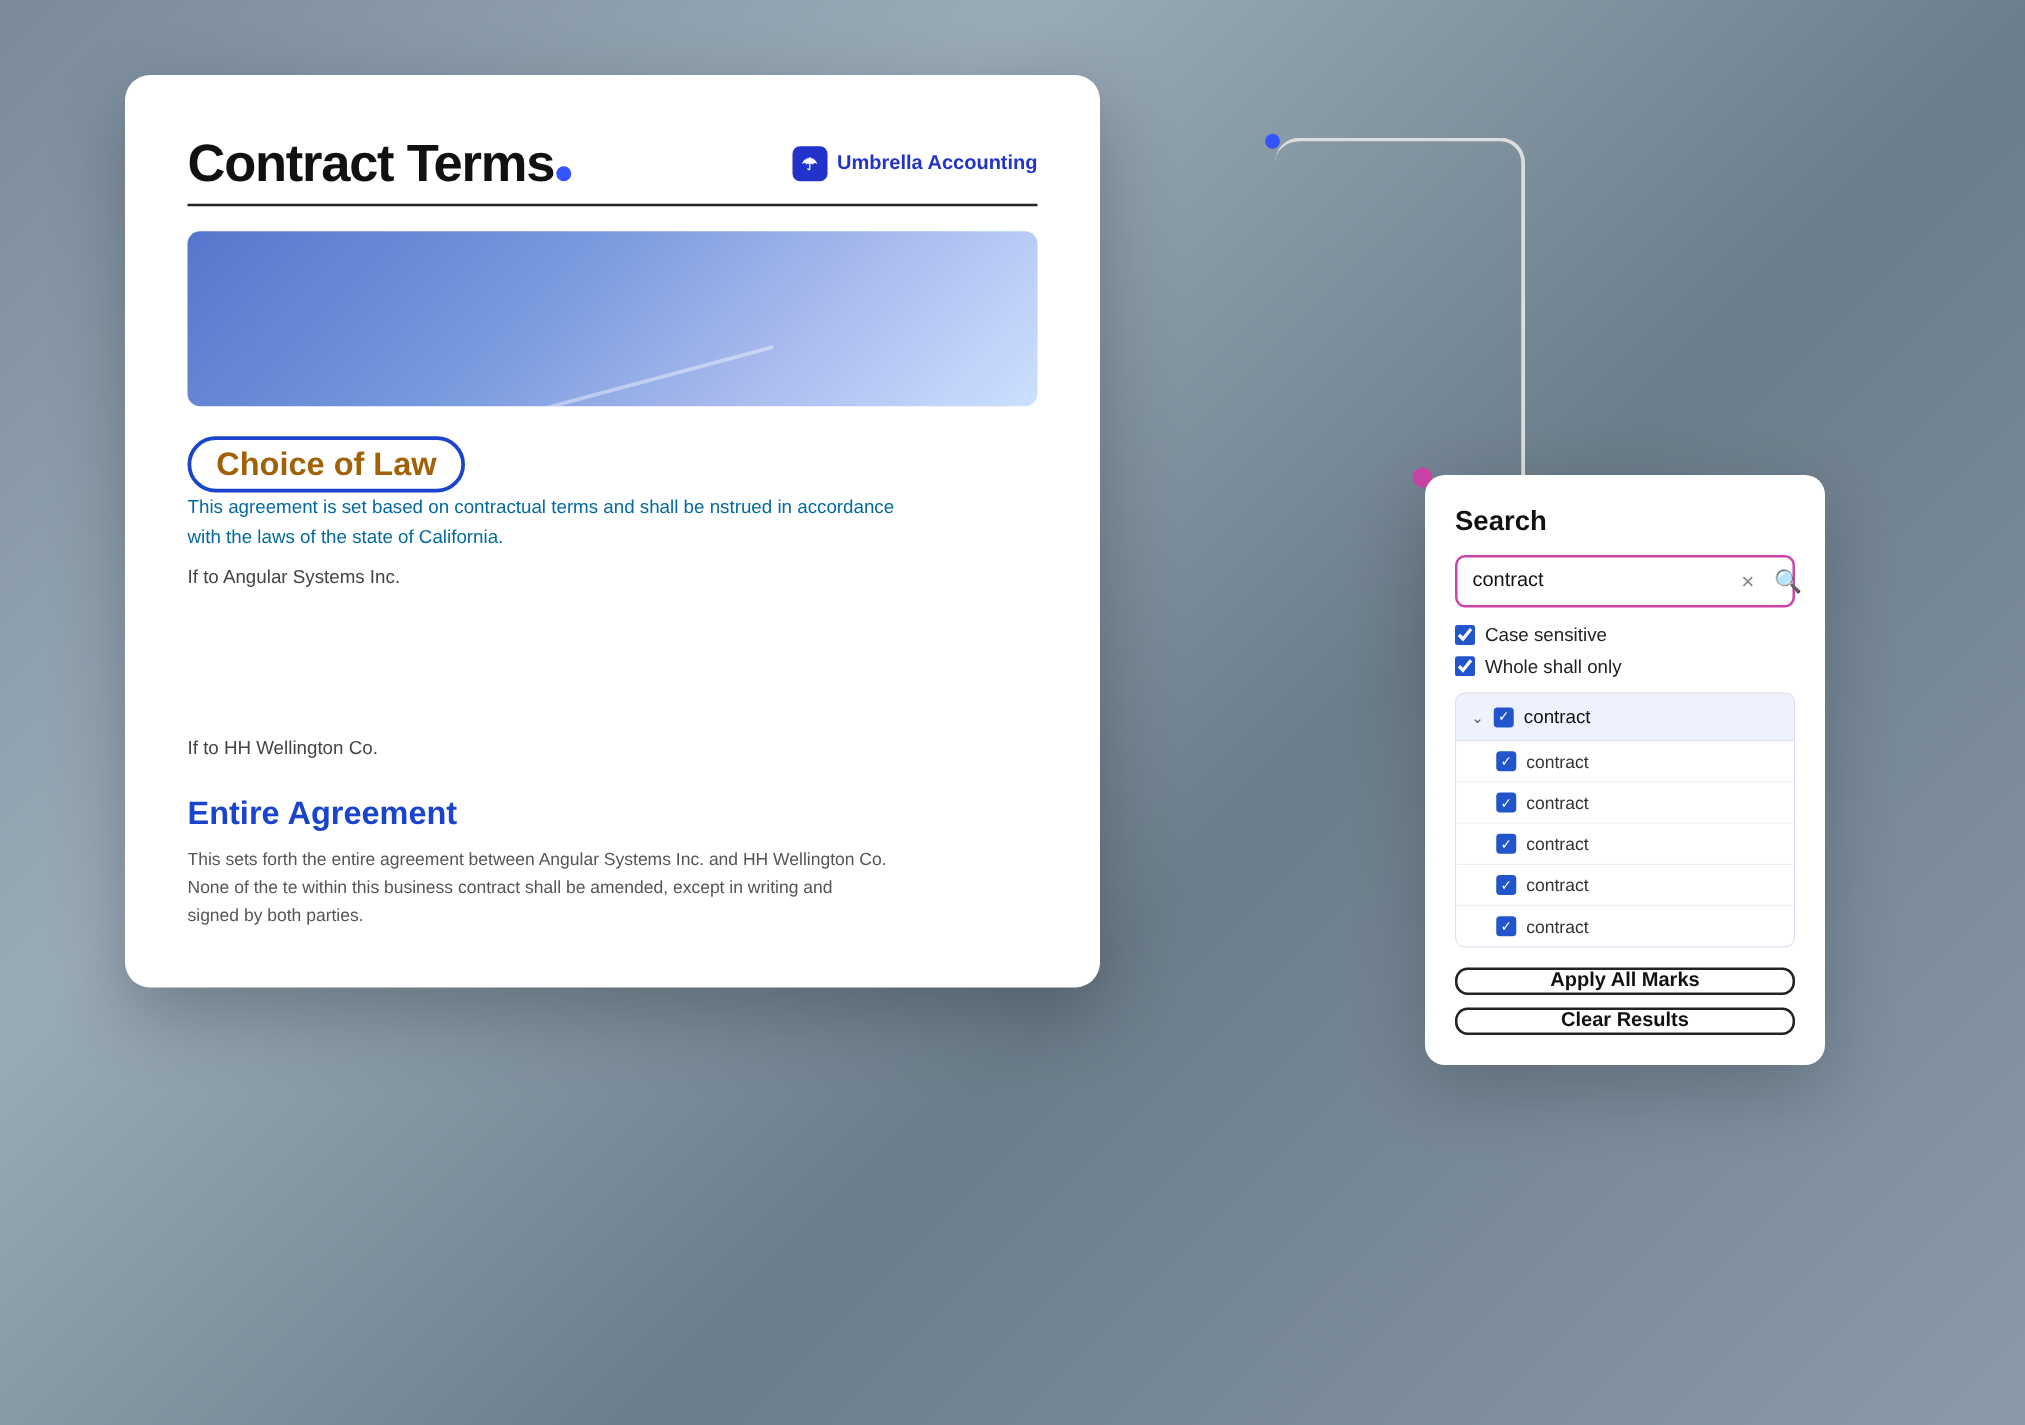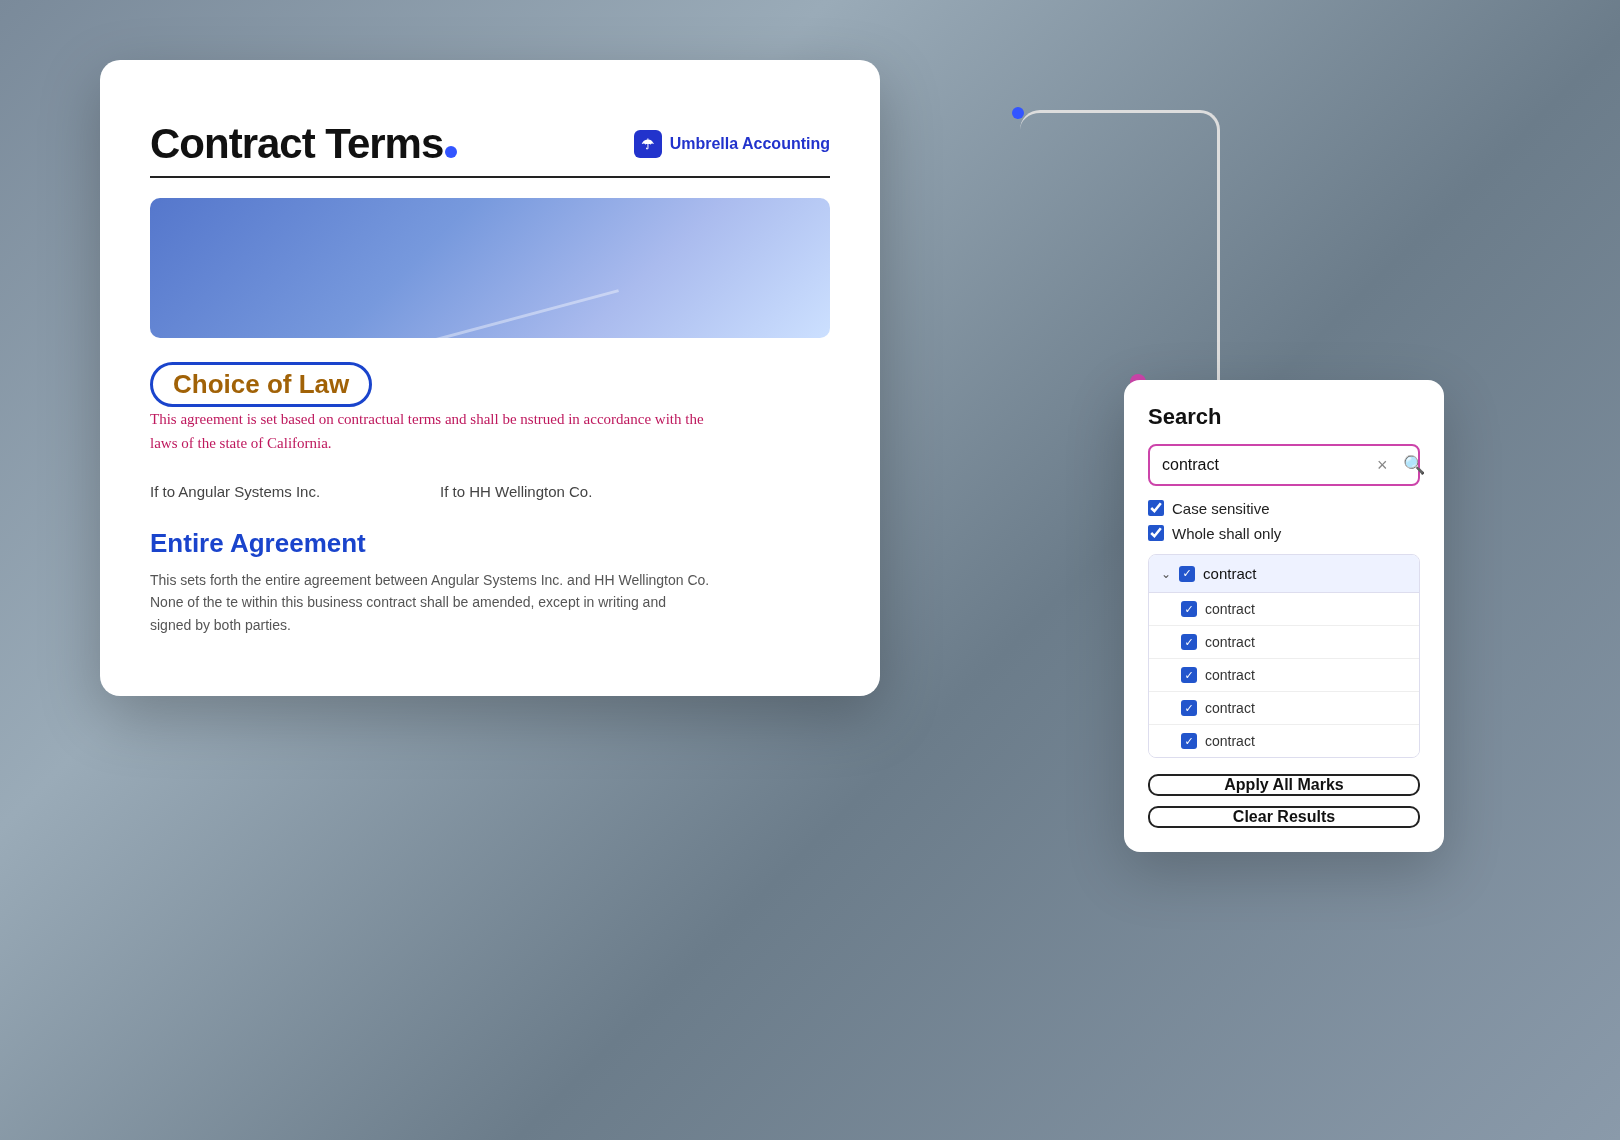--- a/index.html
+++ b/index.html
@@ -23,21 +23,21 @@
 
     
     .contract-card {
       position: absolute;
       top: 60px;
       left: 100px;
       width: 780px;
       background: #ffffff;
       border-radius: 20px;
       box-shadow: 0 20px 60px rgba(0,0,0,0.25);
-      padding: 60px 50px;
+      padding: 47px 50px;
       z-index: 10;
     }
 
     .contract-header {
       display: flex;
       align-items: center;
       justify-content: space-between;
       margin-bottom: 8px;
     }
 
@@ -114,54 +114,54 @@
       font-size: 26px;
       font-weight: 700;
       color: #a16207;
       border: 3px solid #1a44cc;
       border-radius: 50px;
       padding: 4px 20px;
     }
 
     .section-body {
       font-size: 15px;
-      color: #be185d;
+      color: #0369a1;
       line-height: 1.6;
-      margin-bottom: 28px;
+      margin-bottom: 11px;
       max-width: 580px;
-      font-family: Liberation Serif, serif;
     }
 
     .section-heading-plain {
       font-size: 26px;
       font-weight: 700;
       color: #1a44cc;
       margin-bottom: 10px;
     }
 
     .notices-columns {
       display: flex;
       gap: 120px;
       font-size: 15px;
       color: #444;
       margin-bottom: 28px;
+      flex-direction: column;
     }
 
     .section-body-agreement {
       font-size: 14px;
       color: #555;
       line-height: 1.6;
       max-width: 560px;
     }
 
     
     .search-panel {
       position: absolute;
       top: 380px;
-      right: 176px;
+      right: 160px;
       width: 320px;
       background: #ffffff;
       border-radius: 16px;
       box-shadow: 0 20px 60px rgba(0,0,0,0.2);
       padding: 24px;
       z-index: 20;
     }
 
     
     .connector-line {

